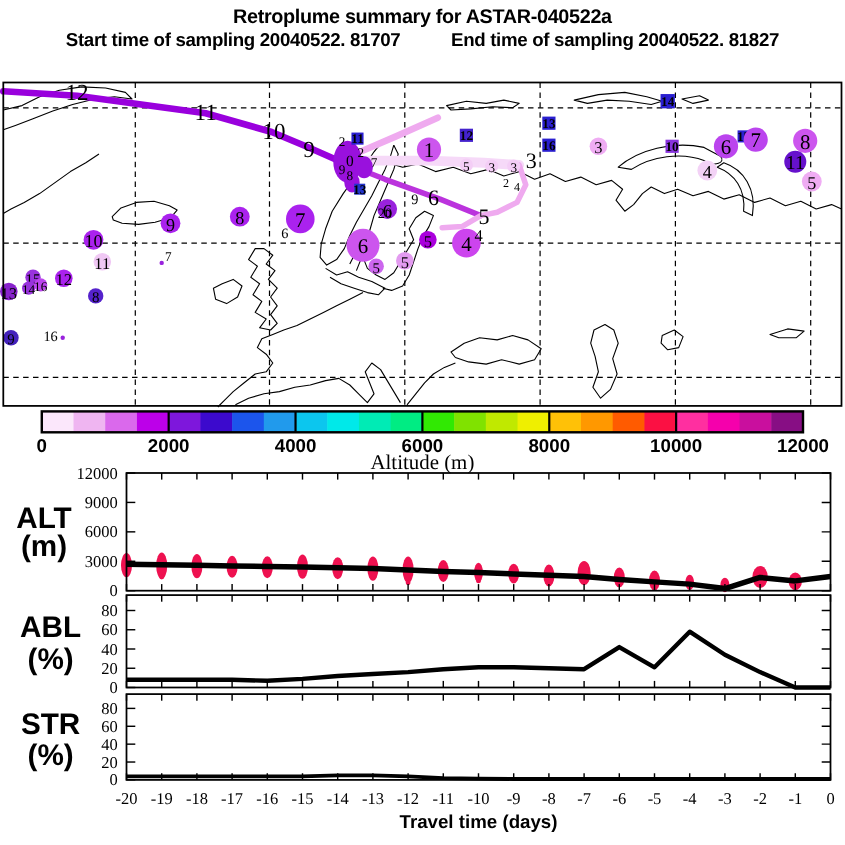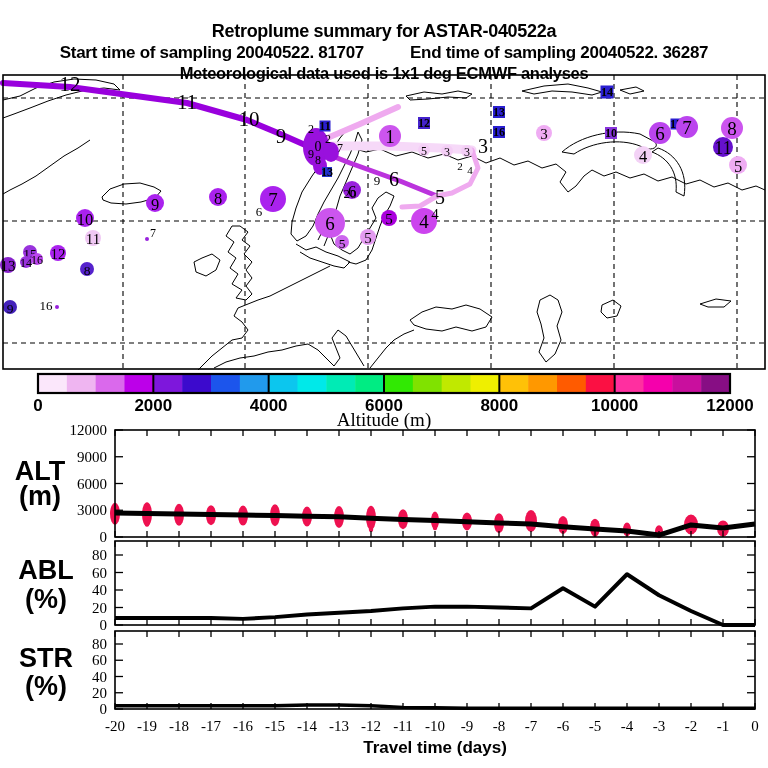--- a/index.html
+++ b/index.html
@@ -1,37 +1,36 @@
 <!DOCTYPE html>
 <html><head>
 <meta charset="utf-8">
 <style>
   html,body{margin:0;padding:0;background:#fff;}
   .page{position:relative;width:768px;height:768px;background:#ffffff;overflow:hidden;
         font-family:"Liberation Sans",sans-serif;color:#000;}
-  header{position:absolute;left:0;top:0;width:768px;height:72px;text-align:center;margin-top:16px;}
+  header{position:absolute;left:0;top:0;width:768px;height:72px;text-align:center;}
   .t1{margin-top:5px;font-size:18px;font-weight:bold;letter-spacing:-0.3px;}
   .t2{display:flex;justify-content:center;gap:46px;font-size:17px;font-weight:bold;letter-spacing:-0.3px;margin-top:1px;align-items:center;}
   .t3{font-size:16.5px;font-weight:bold;letter-spacing:-0.3px;margin-top:1px;}
   svg{position:absolute;left:0;top:0;}
   svg text{fill:#000;}
   .ser{font-family:"Liberation Serif",serif;}
   .sans{font-family:"Liberation Sans",sans-serif;font-weight:bold;}
 </style>
 </head>
 <body>
 
 <div class="page">
   <header>
     <div class="t1">Retroplume summary for ASTAR-040522a</div>
     <div class="t2">
       <span>Start time of sampling 20040522. 81707</span>
-      <span>End time of sampling 20040522. 36287</span>
+      <span>End time of sampling 20040522. 81827</span>
     </div>
-    <div class="t3">Meteorological data used is 1x1 deg ECMWF analyses</div>
   </header>
 
   <svg id="plot" width="768" height="768" viewBox="0 0 768 768">
 
     <g id="coastlines" fill="none" stroke="#000" stroke-width="1" stroke-linejoin="round">
       <path d="M3,100 L20,96 36,88 54,82 74,79 96,80 114,84 120,90 104,88 86,90 66,95 48,101 30,108 14,114 3,118"></path>
       <path d="M90,140 L78,148 64,156 50,166 36,176 22,184 10,190 3,194"></path>
       <path d="M102,197 L110,189 124,184 140,183 154,187 161,191 155,198 141,202 126,204 111,203 103,200 Z"></path>
       <path d="M232,226 L226,236 234,242 228,252 236,258 230,268 238,274 232,284 242,290 236,298 246,300 252,294 246,286 252,278 246,270 252,262 244,254 250,246 242,240 248,232 240,226 Z"></path>
       <path d="M202,258 L212,254 220,260 216,270 206,276 196,272 194,262 Z"></path>

